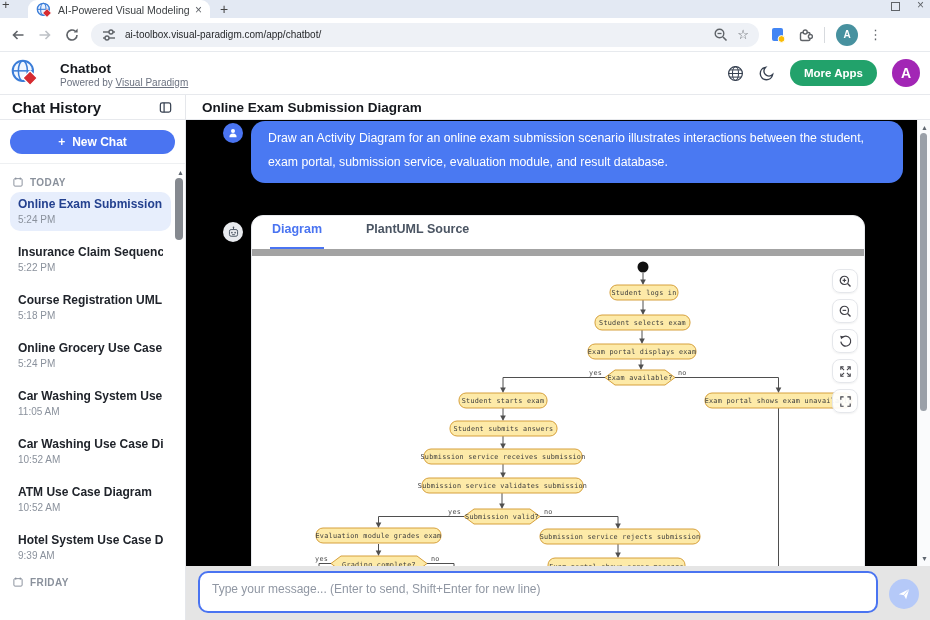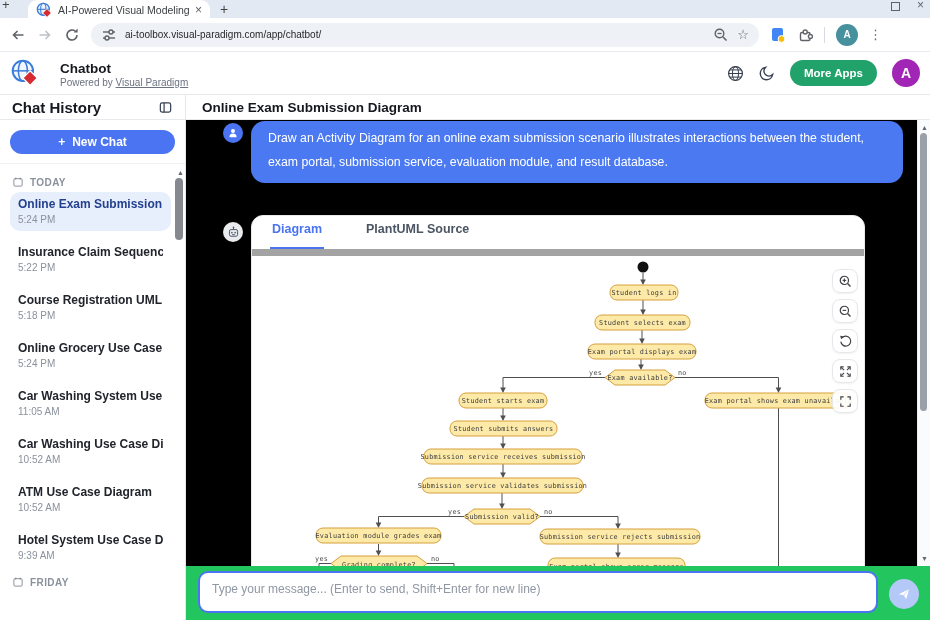--- a/index.html
+++ b/index.html
@@ -95,21 +95,21 @@
   .zoom-col { position:absolute; right:6px; top:53px; display:flex; flex-direction:column; gap:6px; }
   .zoom-btn { width:26px; height:24px; background:rgba(255,255,255,.92); border:1px solid #e5e7eb;
     border-radius:8px; box-shadow:0 1px 2px rgba(0,0,0,.06); display:flex; align-items:center; justify-content:center; }
 
   .chat-scrollbar { position:absolute; right:0; top:0; bottom:0; width:13px; background:#fafbfc;
     border-left:1px solid #ededf0; }
   .cs-up { position:absolute; top:4px; left:3px; font-size:7px; color:#606770; }
   .cs-down { position:absolute; bottom:4px; left:3px; font-size:7px; color:#606770; }
   .cs-thumb { position:absolute; top:13px; right:3px; width:7px; height:278px; background:#9aa0a8; border-radius:4px; }
 
-  .input-bar { height:54px; background:#22c55e; position:relative; }
+  .input-bar { height:54px; background:#e5e5e5; position:relative; }
   .msg-input { position:absolute; left:12px; top:5px; width:680px; height:42px; border:2px solid #4a74f1;
     border-radius:10px; resize:none; outline:none; font-family:inherit; font-size:12px; color:#333;
     padding:9px 12px; }
   .msg-input::placeholder { color:#9097a3; }
   .send-btn { position:absolute; right:11px; top:13px; width:30px; height:30px; border:none; border-radius:50%;
     background:#b5c9f8; display:flex; align-items:center; justify-content:center; }
 </style>
 </head>
 <body>
 

